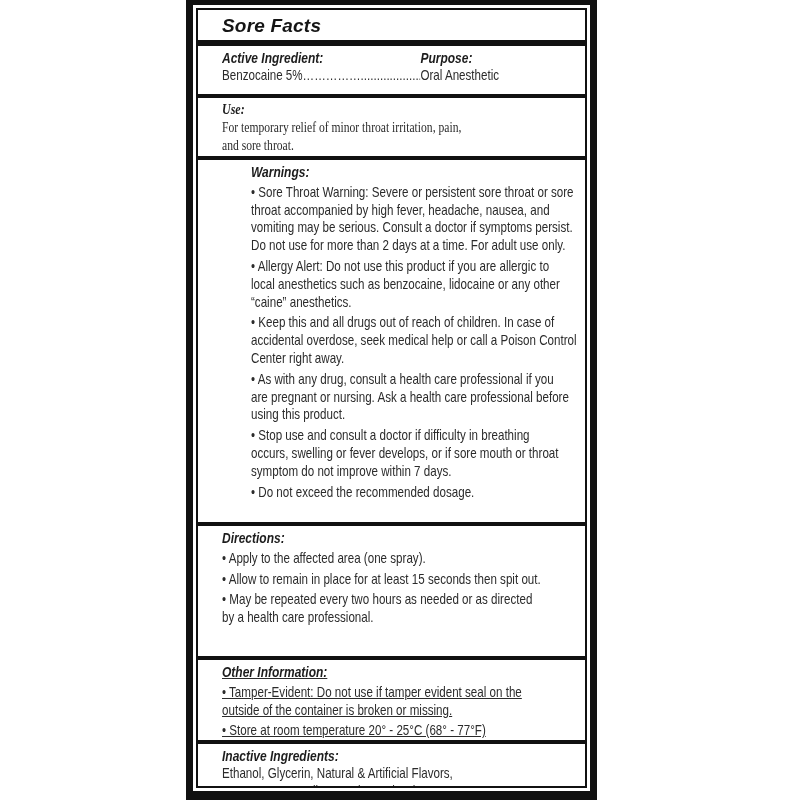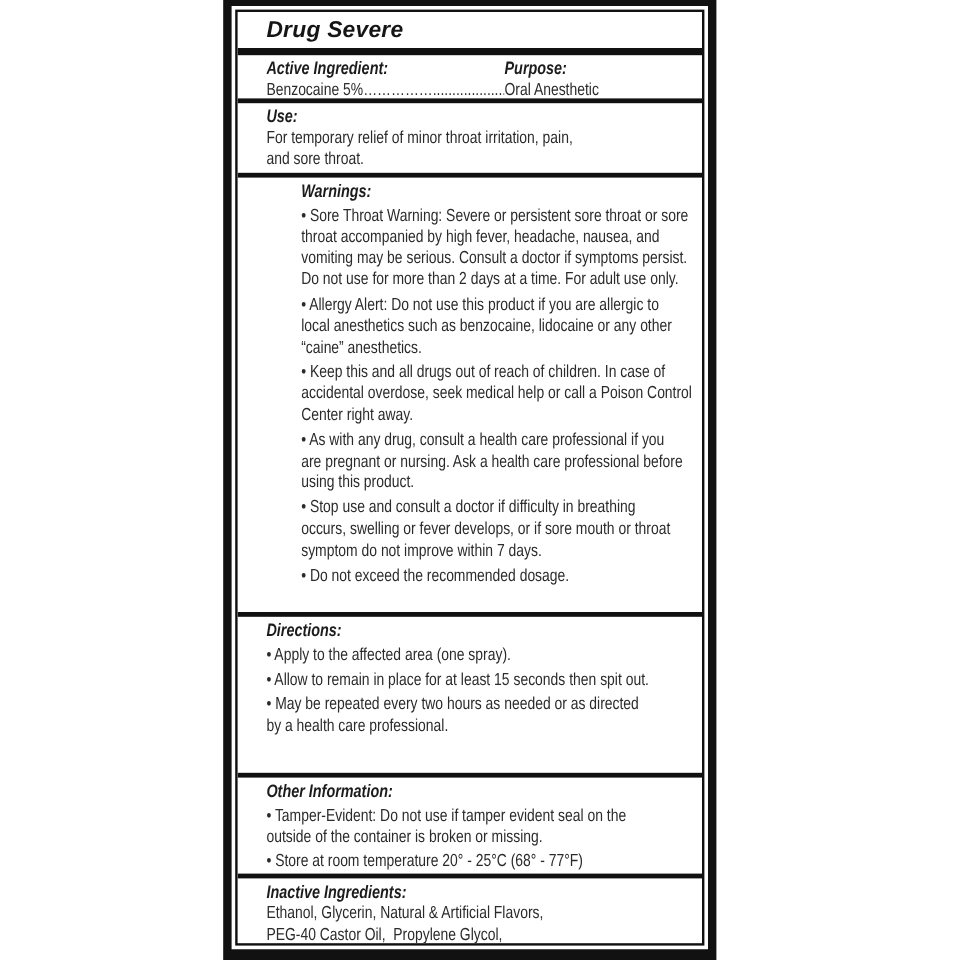--- a/index.html
+++ b/index.html
@@ -72,25 +72,25 @@
     font-size: 15px;
     line-height: 17.8px;
     color: #1c1c1c;
   }
   .bt, .para {
     font-size: 14.5px;
     line-height: 17.8px;
     white-space: pre-wrap;
   }
   .para { margin-top: 3px; }
-  .sec-active { height: 36px; }
-  .sec-use { height: 58px; }
+  .sec-active { height: 48px; }
+  .sec-use { height: 58px; font-family: Liberation Serif, serif; }
   .sec-warnings { height: 362px; margin-left: 29px; }
   .sec-directions { height: 130px; }
-  .sec-other { height: 80px; }
+  .sec-other { height: 80px; text-decoration: underline; }
   .sec-inactive { flex: 1; }
   .ai-row { display: flex; }
   .ai-left {
     width: 248px;
     flex: none;
     display: flex;
     overflow: hidden;
   }
   .leader {
     flex: 1;
@@ -101,21 +101,21 @@
   }
   .nowrap { white-space: nowrap; }
 </style>
 </head>
 <body>
 
 <div class="label">
   <div class="inner">
 
     <div class="section title-sec">
-      <div class="title">Drug Severe</div>
+      <div class="title">Sore Facts</div>
     </div>
 
     <div class="sep thick"></div>
 
     <div class="section sec-active">
       <div class="cond">
         <div class="ai-row">
           <div class="ai-left">
             <span class="hd nowrap">Active Ingredient:</span>
           </div>

